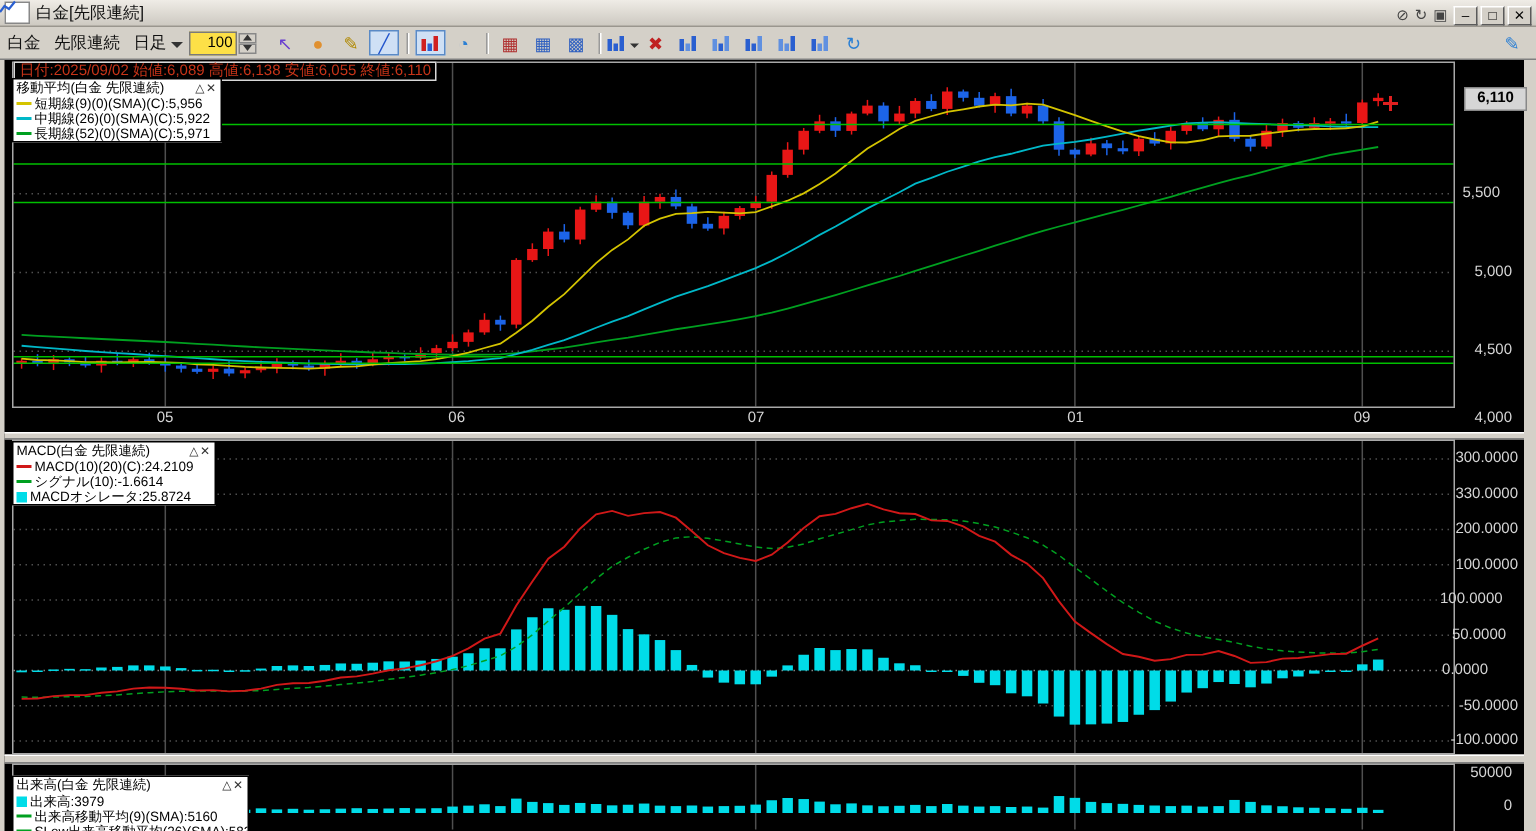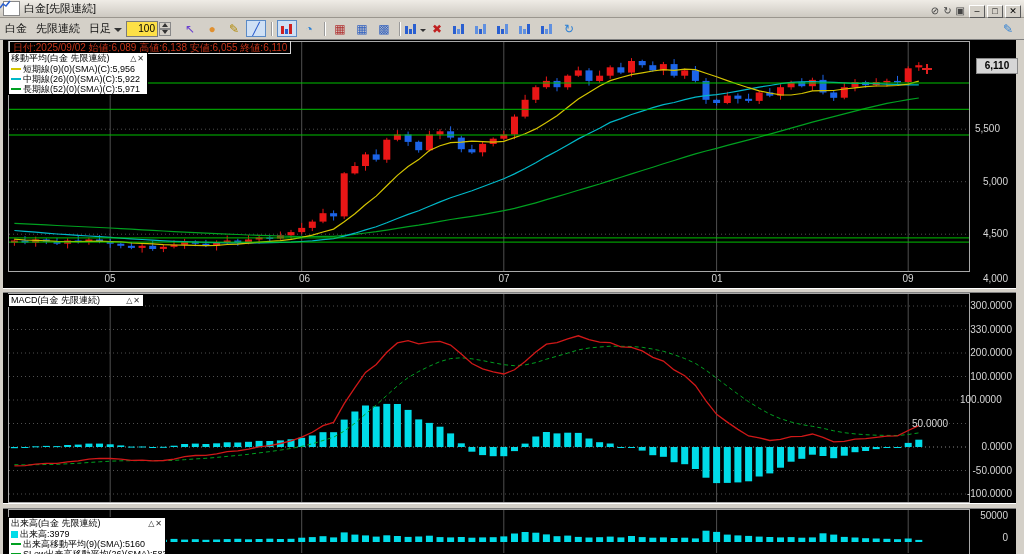--- a/index.html
+++ b/index.html
@@ -595,20 +595,34 @@
           <span>長期線(52)(0)(SMA)(C):5,971</span>
         </div>
       </div>
   </div>
 
   <div class="legend" id="legend-macd" style="left:8px;top:294px;width:136px">
     <div class="lg-head">
       <span>MACD(白金 先限連続)</span>
       <span class="lg-ctl">△✕</span>
     </div>
+    <div class="lg-rows" id="macd-rows">
+        <div class="lg-row">
+          <span class="sw" style="background: rgb(208, 24, 24); width: 10px; height: 2px;"></span>
+          <span>MACD(10)(20)(C):24.2109</span>
+        </div>
+        <div class="lg-row">
+          <span class="sw" style="background: rgb(0, 160, 32); width: 10px; height: 2px;"></span>
+          <span>シグナル(10):-1.6614</span>
+        </div>
+        <div class="lg-row">
+          <span class="sw" style="background: rgb(0, 220, 232); width: 7px; height: 7px;"></span>
+          <span>MACDオシレータ:25.8724</span>
+        </div>
+      </div>
   </div>
 
   <div class="legend" id="legend-vol" style="left:8px;top:517px;width:158px">
     <div class="lg-head">
       <span>出来高(白金 先限連続)</span>
       <span class="lg-ctl">△✕</span>
     </div>
     <div class="lg-rows" id="vol-rows">
         <div class="lg-row">
           <span class="sw" style="background: rgb(0, 220, 232); width: 7px; height: 7px;"></span>
@@ -631,19 +645,19 @@
     <div class="axis-label" style="left: 900px; top: 274px; width: 16px; text-align: center;">09</div>
     <div class="axis-label" style="left: 974px; top: 274px; width: 34px; text-align: right;">4,000</div>
     <div class="axis-label" style="left: 966px; top: 124px; width: 34px; text-align: right;">5,500</div>
     <div class="axis-label" style="left: 974px; top: 177px; width: 34px; text-align: right;">5,000</div>
     <div class="axis-label" style="left: 974px; top: 229px; width: 34px; text-align: right;">4,500</div>
     <div class="axis-label" style="left: 960px; top: 301px; width: 52px; text-align: right;">300.0000</div>
     <div class="axis-label" style="left: 960px; top: 325px; width: 52px; text-align: right;">330.0000</div>
     <div class="axis-label" style="left: 960px; top: 348px; width: 52px; text-align: right;">200.0000</div>
     <div class="axis-label" style="left: 960px; top: 372px; width: 52px; text-align: right;">100.0000</div>
     <div class="axis-label" style="left: 960px; top: 395px; width: 52px; text-align: left;">100.0000</div>
-    <div class="axis-label" style="left: 912px; top: 419px; width: 52px; text-align: left;">50.0000</div>
-    <div class="axis-label" style="left: 960px; top: 442px; width: 52px; text-align: right;">0.0000</div>
+    <div class="axis-label" style="left: 960px; top: 419px; width: 52px; text-align: center;">50.0000</div>
+    <div class="axis-label" style="left: 940px; top: 442px; width: 52px; text-align: right;">0.0000</div>
     <div class="axis-label" style="left: 960px; top: 466px; width: 52px; text-align: right;">-50.0000</div>
     <div class="axis-label" style="left: 960px; top: 489px; width: 52px; text-align: right;">-100.0000</div>
     <div class="axis-label" style="left: 968px; top: 511px; width: 40px; text-align: right;">50000</div>
     <div class="axis-label" style="left: 968px; top: 533px; width: 40px; text-align: right;">0</div>
   </div>
 
 </body></html>

